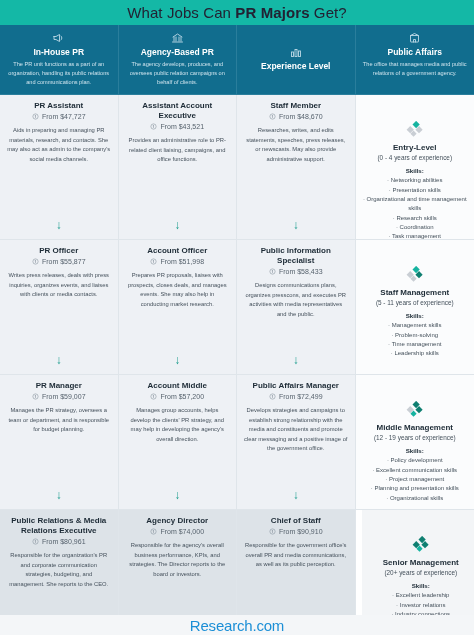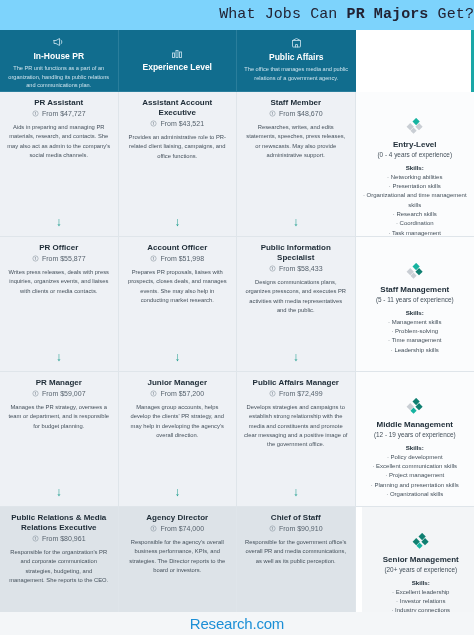--- a/index.html
+++ b/index.html
@@ -6,23 +6,22 @@
   body {
     width: 474px; height: 635px;
     font-family: "Liberation Sans", sans-serif;
     background: #f4f6f8;
     overflow: hidden;
   }
   .infographic { width: 474px; height: 635px; display: flex; flex-direction: column; background:#f4f6f8; }
 
   
   .title-bar {
-    height: 44px; display:flex; align-items:center; justify-content:flex-end;
-    background:#7dd3fc;
-    font-family:Liberation Mono, monospace;
+    height: 44px; display:flex; align-items:center; justify-content:center;
+    background:#14b8a6;
   }
   .title { font-size: 15px; color:#223; font-weight:400; letter-spacing:.1px; }
   .title b { font-weight:700; }
 
   
   .grid {
     flex: 1; display:flex; flex-direction:column;
     border-right: 3px solid #1aa7a7;
     background:#fff;
   }
@@ -31,21 +30,21 @@
     width: 118.5px; flex: 0 0 118.5px;
     padding: 6px 7px 8px;
     border-right: 1px solid #dfe5ea;
     border-bottom: 1px solid #dfe5ea;
     display:flex; flex-direction:column; align-items:center;
     text-align:center;
   }
   .cell:last-child { border-right: none; }
 
   
-  .row-head .cell { background:#116d8e; color:#fff; border-color:#2a7e9c; height:62px; }
+  .row-head .cell { background:#116d8e; color:#fff; border-color:#2a7e9c; height:70px; }
   .row-head .cell.exp { background:#116d8e; justify-content:center; }
   .head-icon { height:13px; margin-bottom:3px; display:flex; align-items:flex-end; justify-content:center; }
   .head-title { font-size:8.5px; font-weight:700; margin-bottom:3px; color:#fff; }
   .head-desc { font-size:5.6px; line-height:1.55; color:#cfe4ee; font-weight:400; }
   .exp-title { font-size:8.5px; font-weight:700; line-height:1.3; color:#fff; }
 
   
   .job { background:#eef1f5; justify-content:flex-start; position:relative; }
   .job.dark { background:#dde3e8; }
   .job-title { font-size:8px; font-weight:700; color:#1d2b36; line-height:1.25; margin-bottom:2px; }
@@ -84,20 +83,31 @@
     <div class="row row-head">
       <div class="cell">
         <div class="head-icon">
           <svg width="13" height="12" viewBox="0 0 24 24" fill="none" stroke="#bcd9e6" stroke-width="1.8" stroke-linecap="round" stroke-linejoin="round">
             <path d="M3 9v6h4l7 4V5L7 9H3z"></path>
               <path d="M17 8a5 5 0 0 1 0 8"></path>
           </svg>
         </div>
         <div class="head-title">In-House PR</div>
         <div class="head-desc">The PR unit functions as a part of an organization, handling its public relations and communications plan.</div>
+      </div>
+      <div class="cell">
+        <div class="head-icon">
+          <svg width="13" height="12" viewBox="0 0 24 24" fill="none" stroke="#bcd9e6" stroke-width="1.8" stroke-linecap="round" stroke-linejoin="round">
+            <path d="M3 10l9-6 9 6"></path>
+              <path d="M5 10v8M9 10v8M15 10v8M19 10v8"></path>
+              <path d="M2 20h20"></path>
+          </svg>
+        </div>
+        <div class="head-title">Agency-Based PR</div>
+        <div class="head-desc">The agency develops, produces, and oversees public relation campaigns on behalf of clients.</div>
       </div>
       <div class="cell exp">
         <div class="head-icon">
           <svg width="14" height="12" viewBox="0 0 24 24" fill="none" stroke="#bcd9e6" stroke-width="1.8" stroke-linecap="round">
             <rect x="3" y="12" width="4" height="9"></rect>
               <rect x="10" y="7" width="4" height="14"></rect>
               <rect x="17" y="10" width="4" height="11"></rect>
           </svg>
         </div>
         <div class="exp-title">Experience Level</div>
@@ -237,21 +247,21 @@
           <svg width="7" height="7" viewBox="0 0 24 24" fill="none" stroke="#8a96a1" stroke-width="2">
               <circle cx="12" cy="12" r="9"></circle>
               <path d="M12 7v10M9.5 9.5h4"></path>
             </svg>
           <span>From $59,007</span>
         </div>
         <div class="job-desc">Manages the PR strategy, oversees a team or department, and is responsible for budget planning.</div>
         <div class="arrow">↓</div>
       </div>
       <div class="cell job" style="height:135px">
-        <div class="job-title">Junior Manager</div>
+        <div class="job-title">Account Middle</div>
         <div class="salary">
           <svg width="7" height="7" viewBox="0 0 24 24" fill="none" stroke="#8a96a1" stroke-width="2">
               <circle cx="12" cy="12" r="9"></circle>
               <path d="M12 7v10M9.5 9.5h4"></path>
             </svg>
           <span>From $57,200</span>
         </div>
         <div class="job-desc">Manages group accounts, helps develop the clients' PR strategy, and may help in developing the agency's overall direction.</div>
         <div class="arrow">↓</div>
       </div>

